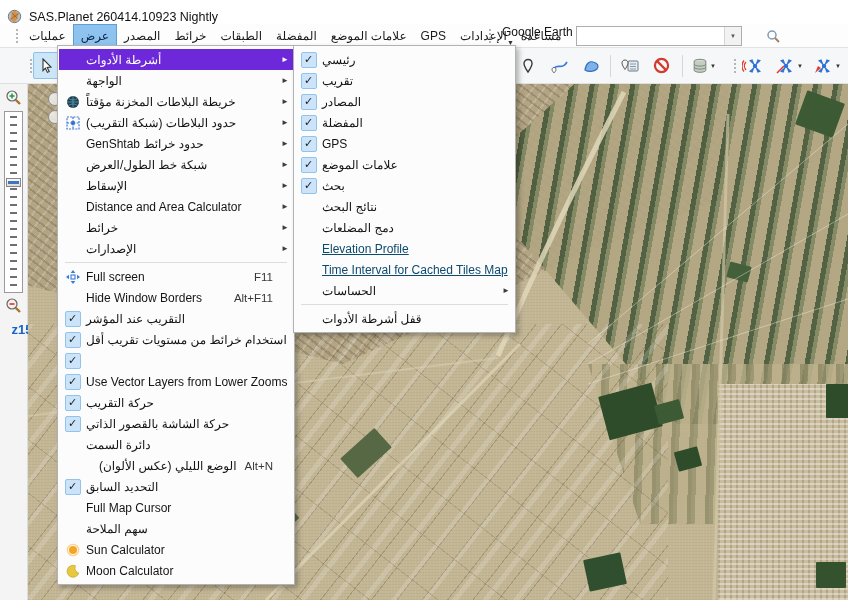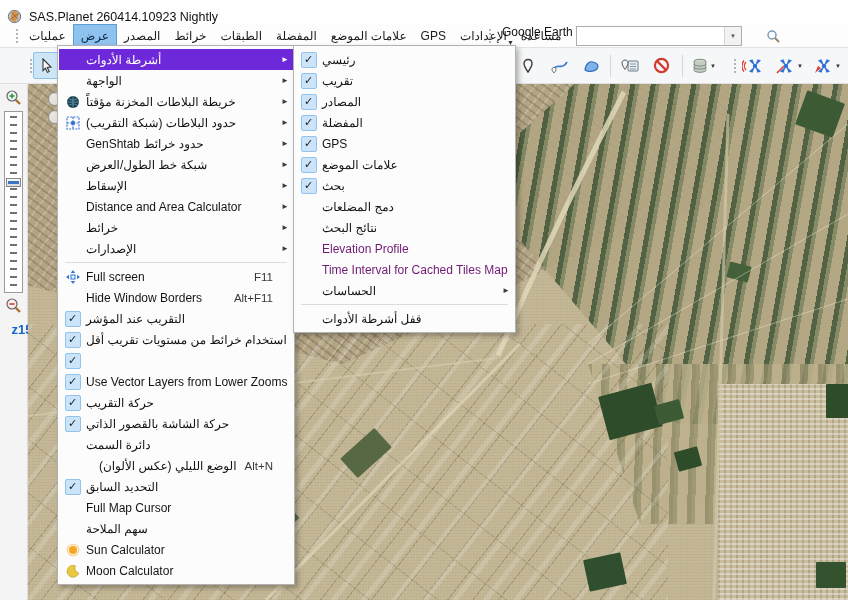--- a/index.html
+++ b/index.html
@@ -112,21 +112,21 @@
   .popup{position:absolute;background:#fcfcfc;border:1px solid #b2b2b2;
          box-shadow:3px 3px 5px rgba(0,0,0,.28);padding:3px 1px;z-index:10;}
   .popup-view{left:57px;top:45px;width:238px;}
   .popup-sub{left:293px;top:45px;width:223px;}
   .mrow{display:flex;align-items:center;height:21px;padding:0 2px 0 3px;}
   .gut{width:21px;flex:0 0 21px;height:21px;display:flex;align-items:center;justify-content:center;}
   .chkbox{width:16px;height:16px;background:#cbe4f9;border:1px solid #93c2ea;border-radius:2px;
           display:flex;align-items:center;justify-content:center;font-size:11px;color:#1c1c1c;}
   .lbl{flex:0 1 auto;white-space:nowrap;padding:0 3px;color:#141414;}
   .lbl.rtl{direction:rtl;}
-  .mrow.dis .lbl{color:#701a75;}
+  .mrow.dis .lbl{color:#0c4a6e;text-decoration:underline;}
   .sc{margin-left:auto;padding:0 5px;color:#383838;font-size:11.5px;}
   .arr{margin-left:auto;width:13px;flex:0 0 13px;text-align:right;font-size:8px;color:#3c3c3c;padding-right:2px;}
   .mrow .arr.hidden{visibility:hidden;}
   .mrow.hl{background:#6d28d9;}
   .mrow.hl .lbl,.mrow.hl .arr{color:#fff;}
   .msep{height:1px;background:#dcdcdc;margin:3px 6px;}
   .mrow.hassc .arr{margin-left:0;}
 </style>
 </head>
 <body>
@@ -523,26 +523,26 @@
       <span class="lbl rtl">علامات الموضع</span>
     </div>
     <div class="mrow">
       <span class="gut">
           <span class="chkbox">✓</span>
         </span>
       <span class="lbl rtl">بحث</span>
     </div>
     <div class="mrow">
       <span class="gut"></span>
+        <span class="lbl rtl">نتائج البحث</span>
+    </div>
+    <div class="mrow">
+      <span class="gut"></span>
         <span class="lbl rtl">دمج المضلعات</span>
     </div>
-    <div class="mrow">
-      <span class="gut"></span>
-        <span class="lbl rtl">نتائج البحث</span>
-    </div>
     <div class="mrow dis">
       <span class="gut"></span>
         <span class="lbl">Elevation Profile</span>
     </div>
     <div class="mrow dis">
       <span class="gut"></span>
         <span class="lbl">Time Interval for Cached Tiles Map</span>
     </div>
     <div class="mrow">
       <span class="gut"></span>

